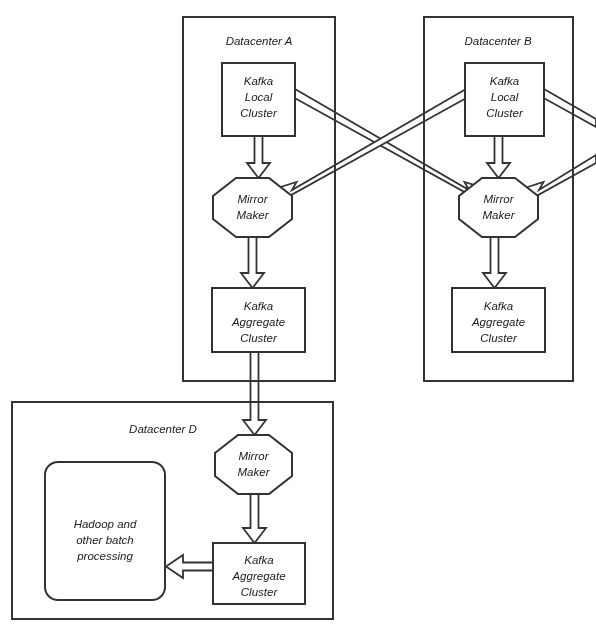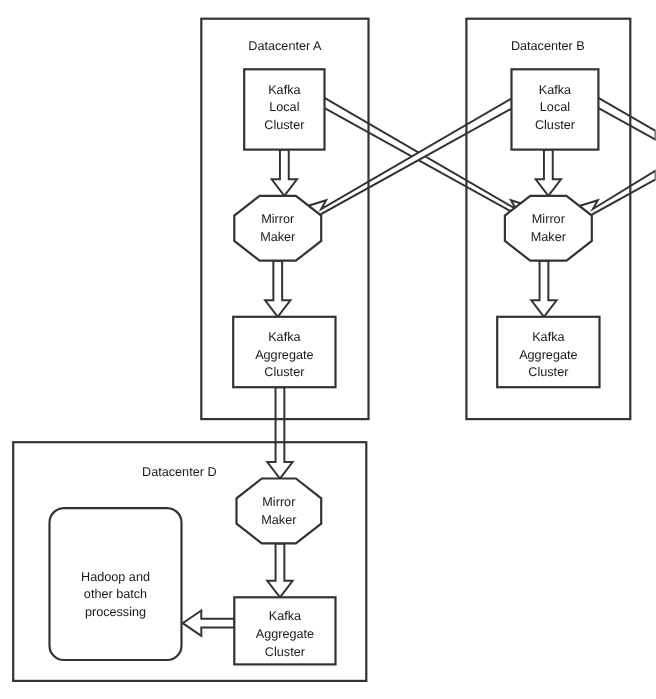--- a/index.html
+++ b/index.html
@@ -1,18 +1,18 @@
 <!DOCTYPE html>
 <html><head>
 <meta charset="utf-8">
 <style>
   html,body{margin:0;padding:0;background:#ffffff;}
   body{width:596px;height:635px;overflow:hidden;
        font-family:"Liberation Sans","DejaVu Sans",sans-serif;}
-  #canvas{position:relative;width:596px;height:629px;}
+  #canvas{position:relative;width:596px;height:629px;font-style:italic;}
   svg{display:block;}
   .shape{fill:#ffffff;stroke:#333333;stroke-width:2;}
   .container{fill:none;stroke:#333333;stroke-width:2;}
   .flow{fill:#ffffff;stroke:#333333;stroke-width:1.8;stroke-linejoin:miter;}
   text{fill:#1a1a1a;font-family:"Liberation Sans","DejaVu Sans",sans-serif;
        font-size:11.5px;text-anchor:middle;}
   text.dc-label{font-size:11.5px;}
 </style>
 </head>
 <body>

